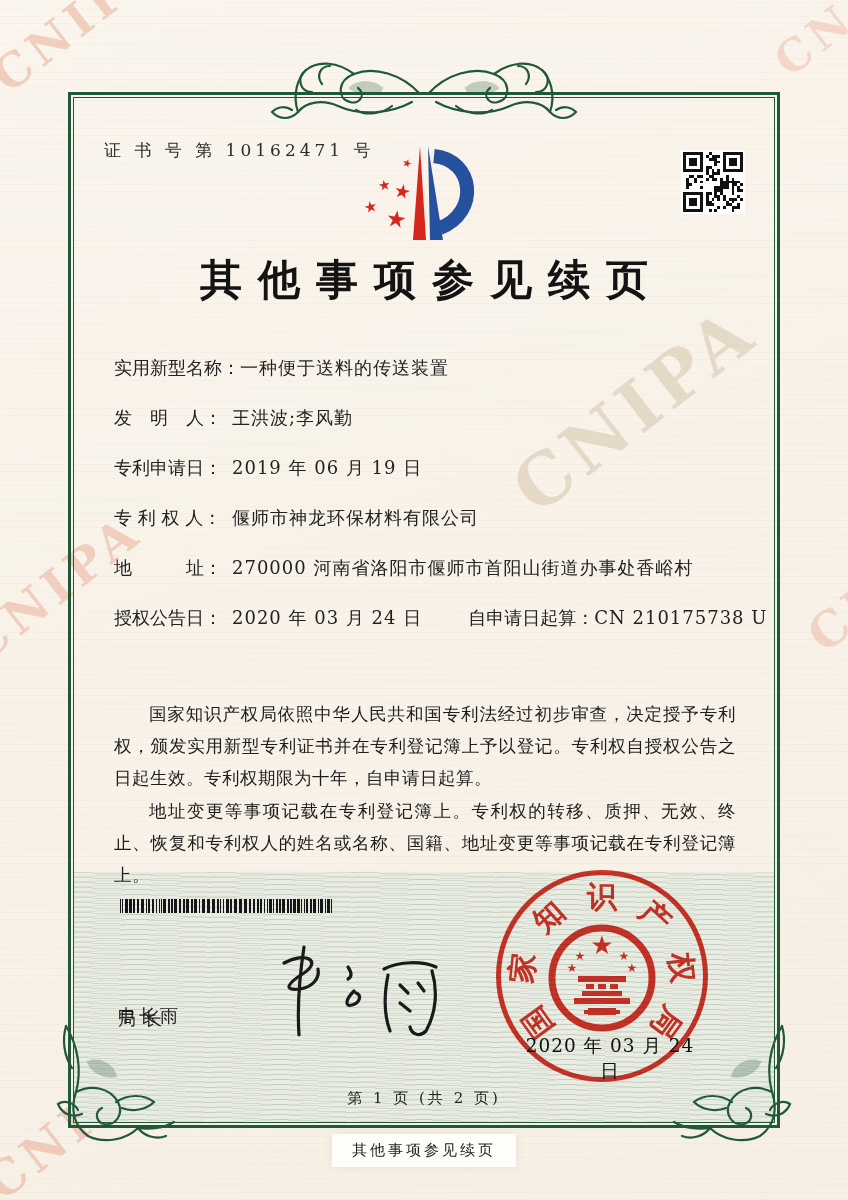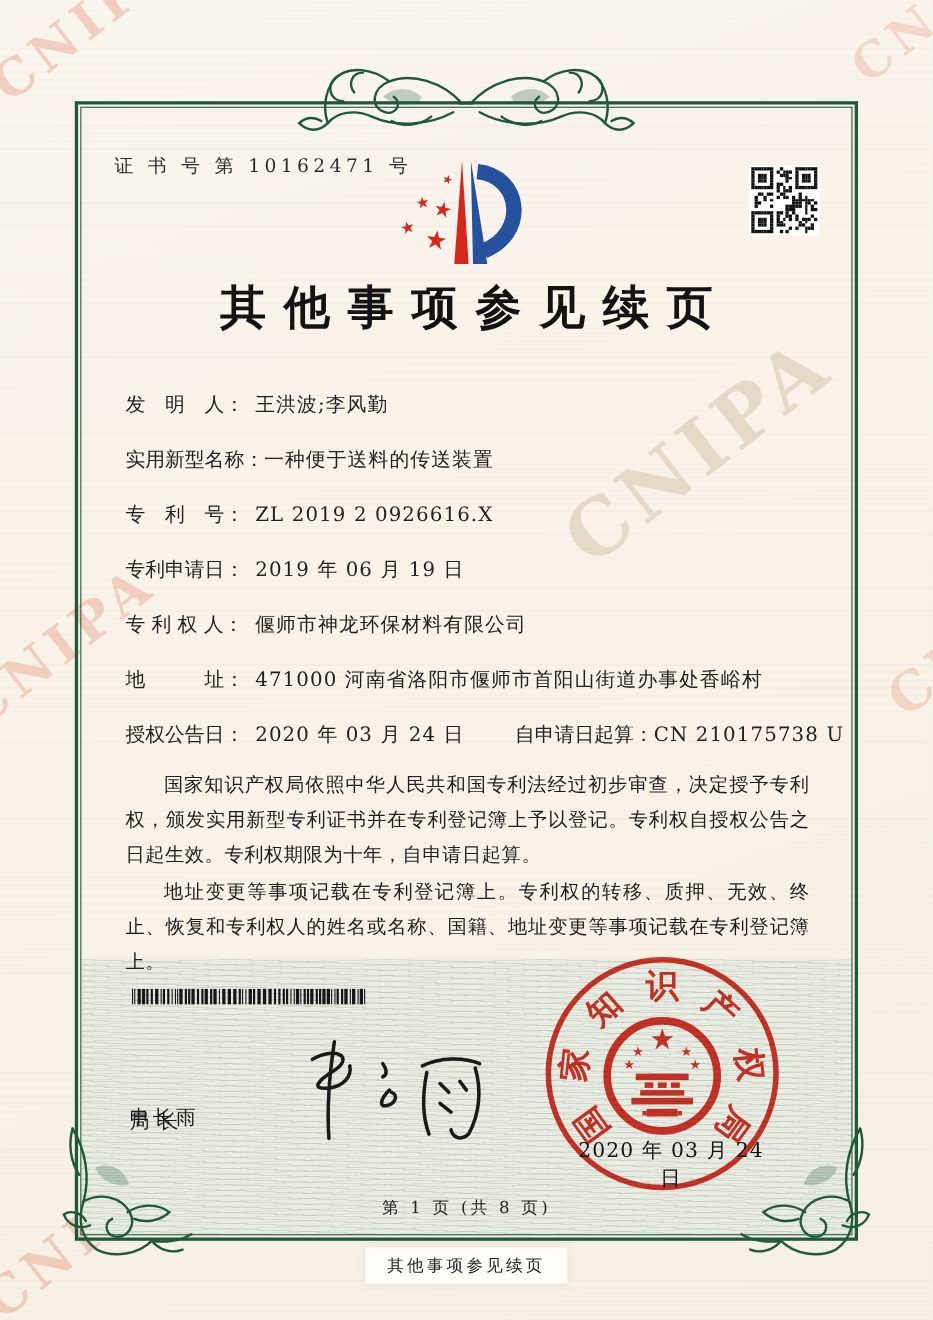--- a/index.html
+++ b/index.html
@@ -391,36 +391,33 @@
         <div style="left: 25.7143px; top: 57.1429px; width: 2.85714px; height: 2.85714px;"></div>
         <div style="left: 31.4286px; top: 57.1429px; width: 2.85714px; height: 2.85714px;"></div>
         <div style="left: 48.5714px; top: 57.1429px; width: 2.85714px; height: 2.85714px;"></div>
       </div>
   </div>
 
   <h1 class="title">其他事项参见续页</h1>
 
   <div class="fields">
     <div class="frow">
+      <span class="lbl">实用新型名称：</span><span class="val">一种便于送料的传送装置</span>
+    </div>
+    <div class="frow">
       <span class="lbl">发　明　人：</span><span class="val">王洪波;李风勤</span>
     </div>
     <div class="frow">
-      <span class="lbl">实用新型名称：</span><span class="val">一种便于送料的传送装置</span>
-    </div>
-    <div class="frow">
-      <span class="lbl">专　利　号：</span><span class="val">ZL 2019 2 0926616.X</span>
-    </div>
-    <div class="frow">
       <span class="lbl">专利申请日：</span><span class="val">2019 年 06 月 19 日</span>
     </div>
     <div class="frow">
       <span class="lbl">专 利 权 人：</span><span class="val">偃师市神龙环保材料有限公司</span>
     </div>
     <div class="frow">
-      <span class="lbl">地　　　址：</span><span class="val">471000 河南省洛阳市偃师市首阳山街道办事处香峪村</span>
+      <span class="lbl">地　　　址：</span><span class="val">270000 河南省洛阳市偃师市首阳山街道办事处香峪村</span>
     </div>
     <div class="frow">
       <span class="lbl">授权公告日：</span><span class="val">2020 年 03 月 24 日</span><span class="grant-pair2 lbl" style="min-width:0;">自申请日起算：</span><span class="val">CN 210175738 U</span>
     </div>
   </div>
 
   <div class="paras">
     <p>国家知识产权局依照中华人民共和国专利法经过初步审查，决定授予专利权，颁发实用新型专利证书并在专利登记簿上予以登记。专利权自授权公告之日起生效。专利权期限为十年，自申请日起算。</p>
     <p>地址变更等事项记载在专利登记簿上。专利权的转移、质押、无效、终止、恢复和专利权人的姓名或名称、国籍、地址变更等事项记载在专利登记簿上。</p>
   </div>
@@ -473,18 +470,18 @@
   <span class="seal-char" style="left: 42.0877px; top: 152.435px; transform: translate(-50%, -50%) rotate(-126deg);">国</span>
       <span class="seal-char" style="left: 27.4328px; top: 97.7423px; transform: translate(-50%, -50%) rotate(-84deg);">家</span>
       <span class="seal-char" style="left: 53.1387px; top: 47.2916px; transform: translate(-50%, -50%) rotate(-42deg);">知</span>
       <span class="seal-char" style="left: 106px; top: 27px; transform: translate(-50%, -50%) rotate(0deg);">识</span>
       <span class="seal-char" style="left: 158.861px; top: 47.2916px; transform: translate(-50%, -50%) rotate(42deg);">产</span>
       <span class="seal-char" style="left: 184.567px; top: 97.7423px; transform: translate(-50%, -50%) rotate(84deg);">权</span>
       <span class="seal-char" style="left: 169.912px; top: 152.435px; transform: translate(-50%, -50%) rotate(126deg);">局</span>
     </div>
   <div class="seal-date">2020 年 03 月 24 日</div>
 
-  <div class="page-num">第 1 页 (共 8 页)</div>
+  <div class="page-num">第 1 页 (共 2 页)</div>
   <div class="note-wrap">
     <span class="note">其他事项参见续页</span>
   </div>
 
 </div>
 
 </body></html>

